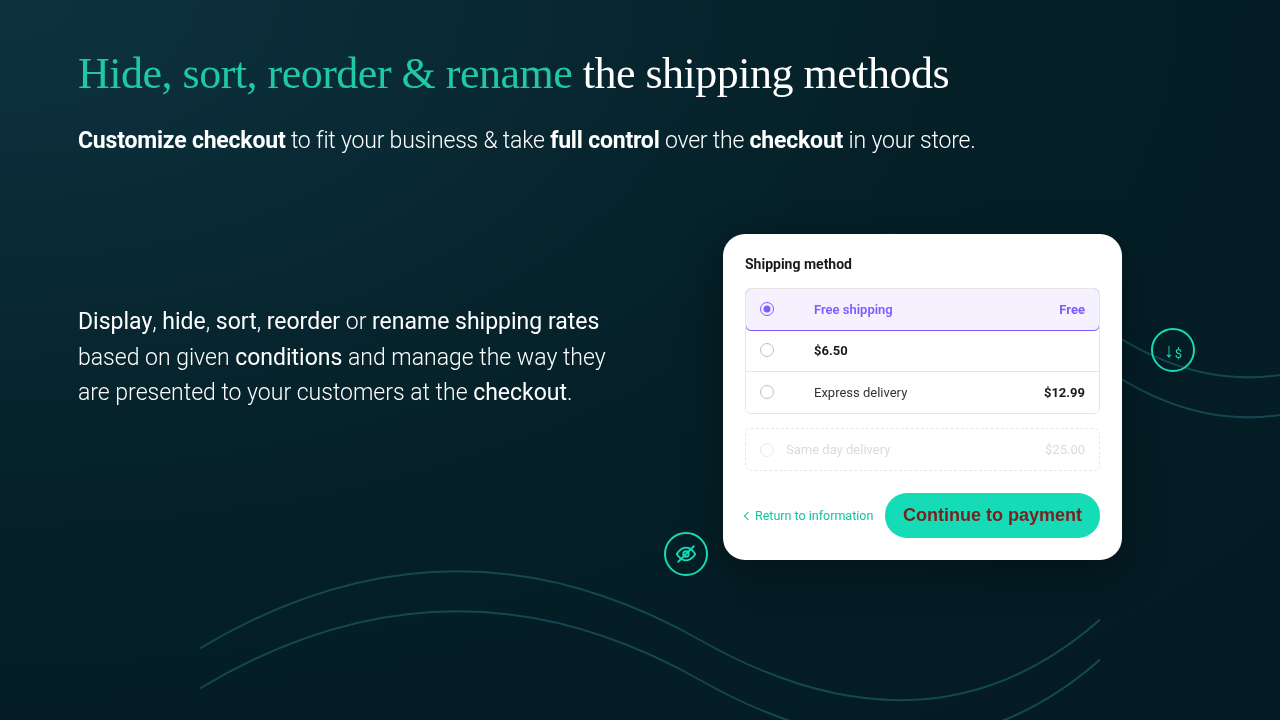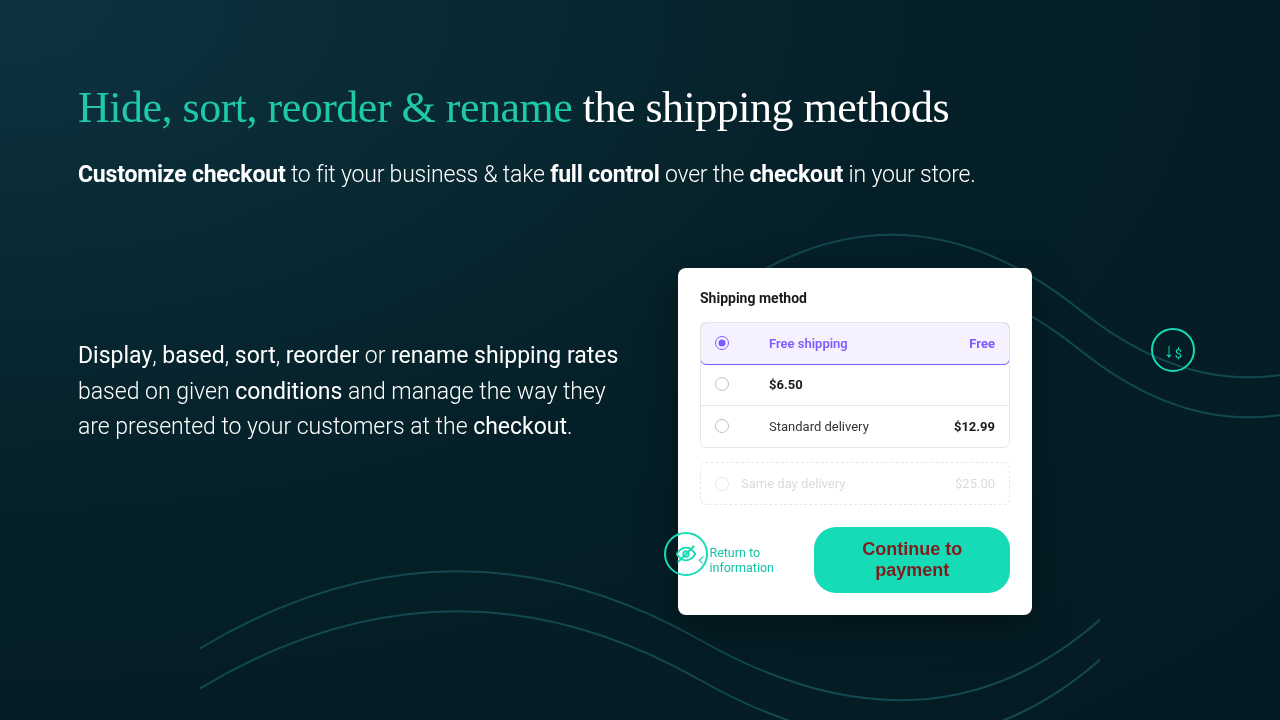--- a/index.html
+++ b/index.html
@@ -14,21 +14,21 @@
 .wave {
   position: absolute;
   pointer-events: none;
   z-index: 0;
 }
 .wave1 { top: 130px; right: -150px; }
 .wave2 { bottom: -100px; left: 200px; }
 .content {
   position: relative;
   z-index: 1;
-  padding: 82px 78px 0 78px;
+  padding: 48px 78px 0 78px;
 }
 .headline {
   font-family: Georgia, "Times New Roman", serif;
   font-size: 44px;
   font-weight: 400;
   color: #ffffff;
   margin-bottom: 28px;
   letter-spacing: -0.5px;
 }
 .headline .teal { color: #1fc9a8; }
@@ -51,25 +51,26 @@
   color: #ffffff;
   font-weight: 300;
 }
 .body-copy b { font-weight: 400; text-align: right; }
 .card-wrap {
   position: relative;
   margin-left: 40px;
   margin-top: -70px;
 }
 .card {
-  width: 354px;
+  width: 399px;
   background: #ffffff;
-  border-radius: 8px;
+  border-radius: 22px;
   padding: 22px 22px 22px 22px;
   box-shadow: 0 12px 40px rgba(0,0,0,0.35);
+  margin-left: 45px;
 }
 .card-title {
   font-size: 14px;
   font-weight: 700;
   color: #1a1a1a;
   margin-bottom: 16px;
 }
 .options {
   border: 1px solid #e6e6e6;
   border-radius: 6px;
@@ -203,40 +204,40 @@
 <div class="content">
   <h1 class="headline">
     <span class="teal">Hide, sort, reorder &amp; rename</span><span> the shipping methods</span>
   </h1>
   <p class="subhead">
     <b>Customize checkout</b><span> to fit your business &amp; take </span><b>full control</b><span> over the </span><b>checkout</b><span> in your store.</span>
   </p>
 
   <div class="lower">
     <p class="body-copy">
-      <b>Display</b><span>, </span><b>based</b><span>, </span><b>sort</b><span>, </span><b>reorder</b><span> or </span><b>rename shipping rates</b><span> based on given </span><b>conditions</b><span> and manage the way they are presented to your customers at the </span><b>checkout</b><span>.</span>
+      <b>Display</b><span>, </span><b>hide</b><span>, </span><b>sort</b><span>, </span><b>reorder</b><span> or </span><b>rename shipping rates</b><span> based on given </span><b>conditions</b><span> and manage the way they are presented to your customers at the </span><b>checkout</b><span>.</span>
     </p>
 
     <div class="card-wrap">
       <div class="card">
         <div class="card-title">Shipping method</div>
 
         <div class="options">
           <div class="option selected">
             <span class="radio"></span>
             <span class="option-label">Free shipping</span>
             <span class="option-price">Free</span>
           </div>
           <div class="option">
             <span class="radio"></span>
             <span class="option-price">$6.50</span>
           </div>
           <div class="option">
             <span class="radio"></span>
-            <span class="option-label">Standard delivery</span>
+            <span class="option-label">Express delivery</span>
             <span class="option-price">$12.99</span>
           </div>
         </div>
 
         <div class="hidden-option">
           <span class="radio"></span>
           <span class="option-label">Same day delivery</span>
           <span class="option-price">$25.00</span>
         </div>
 

